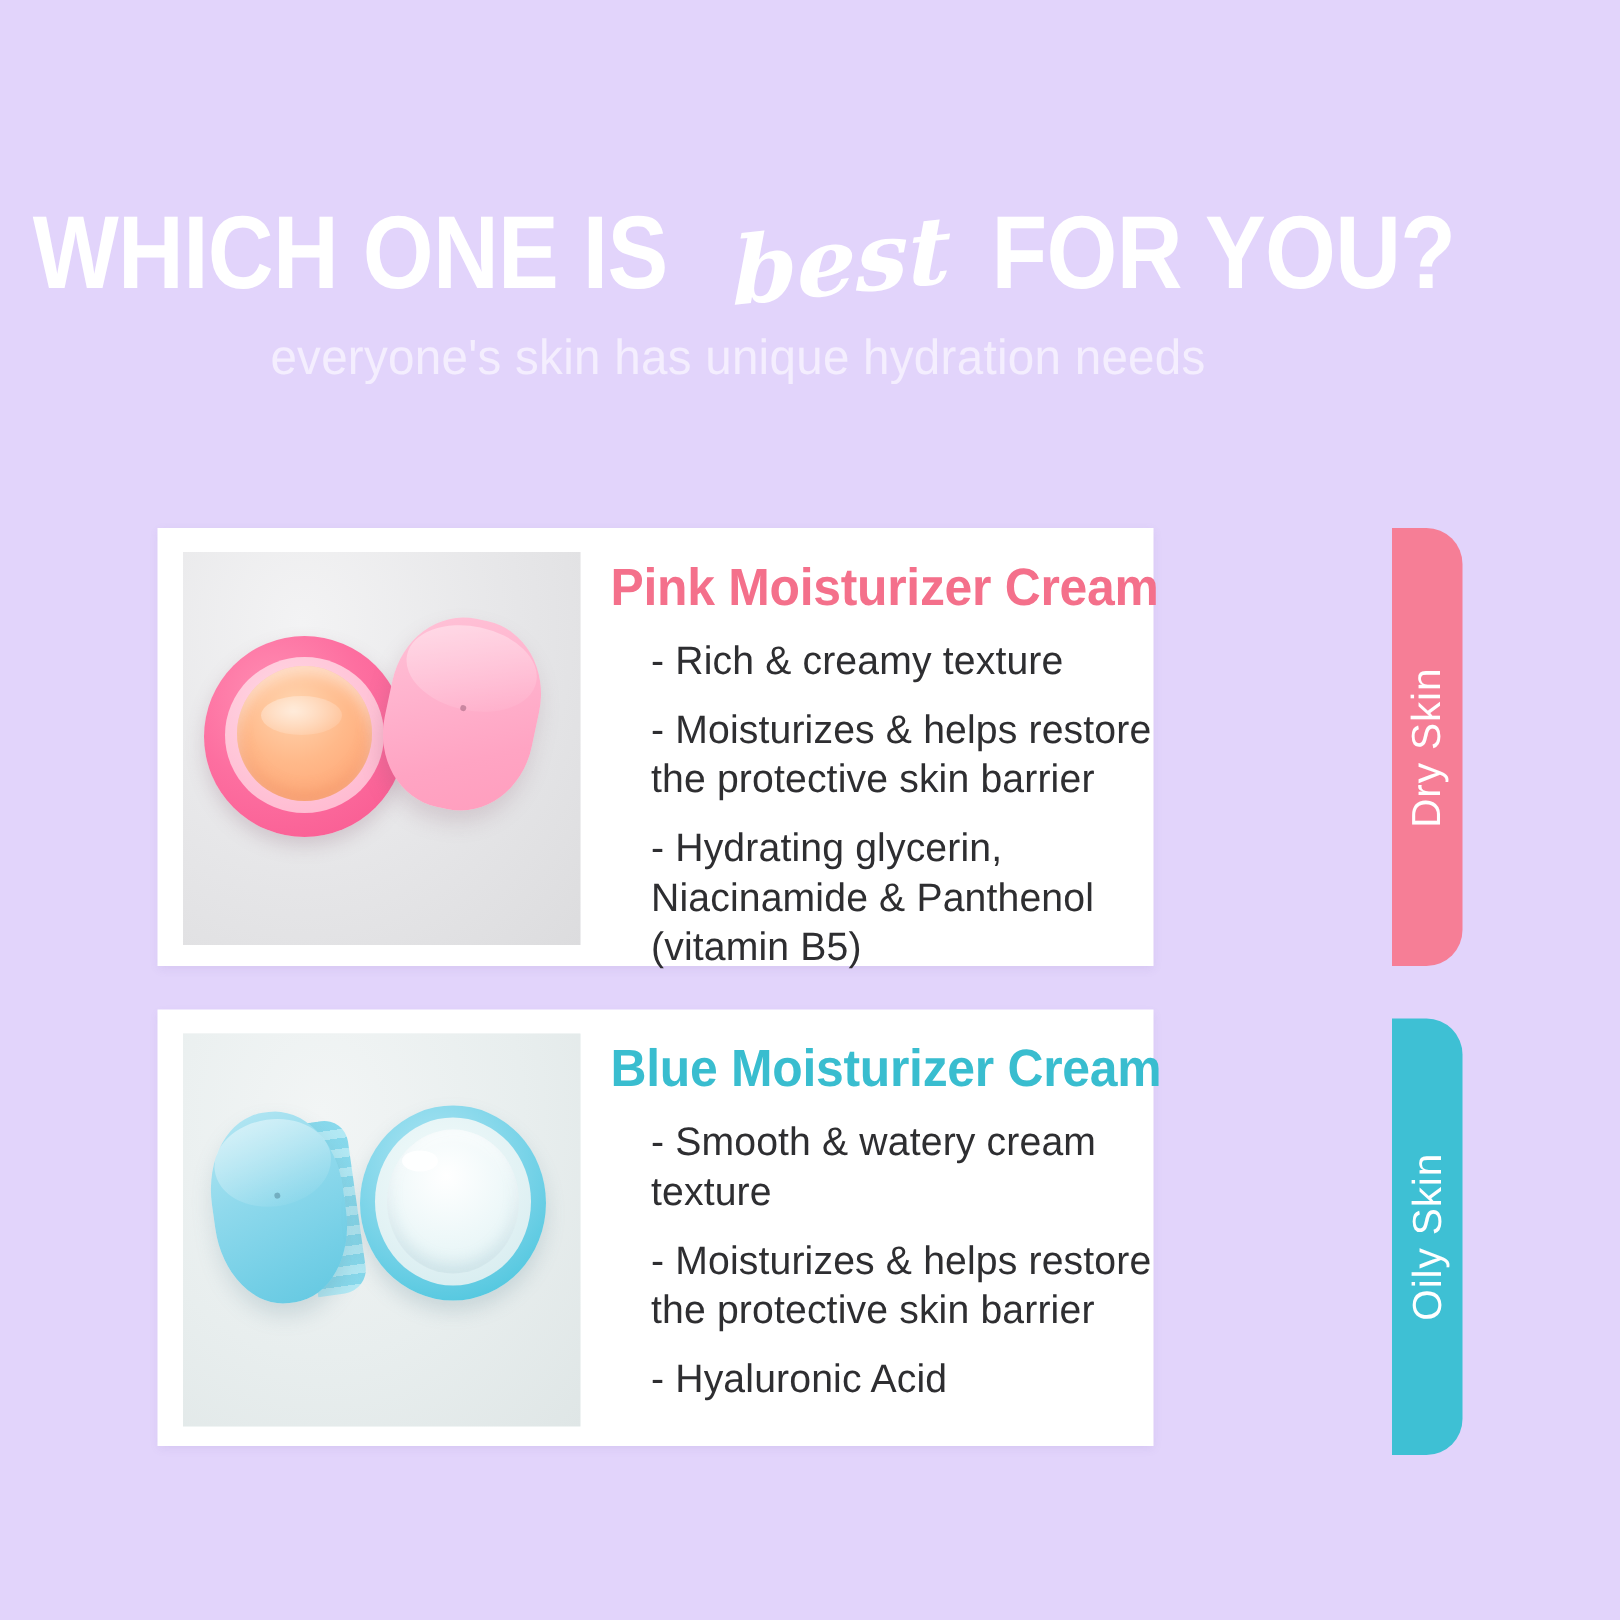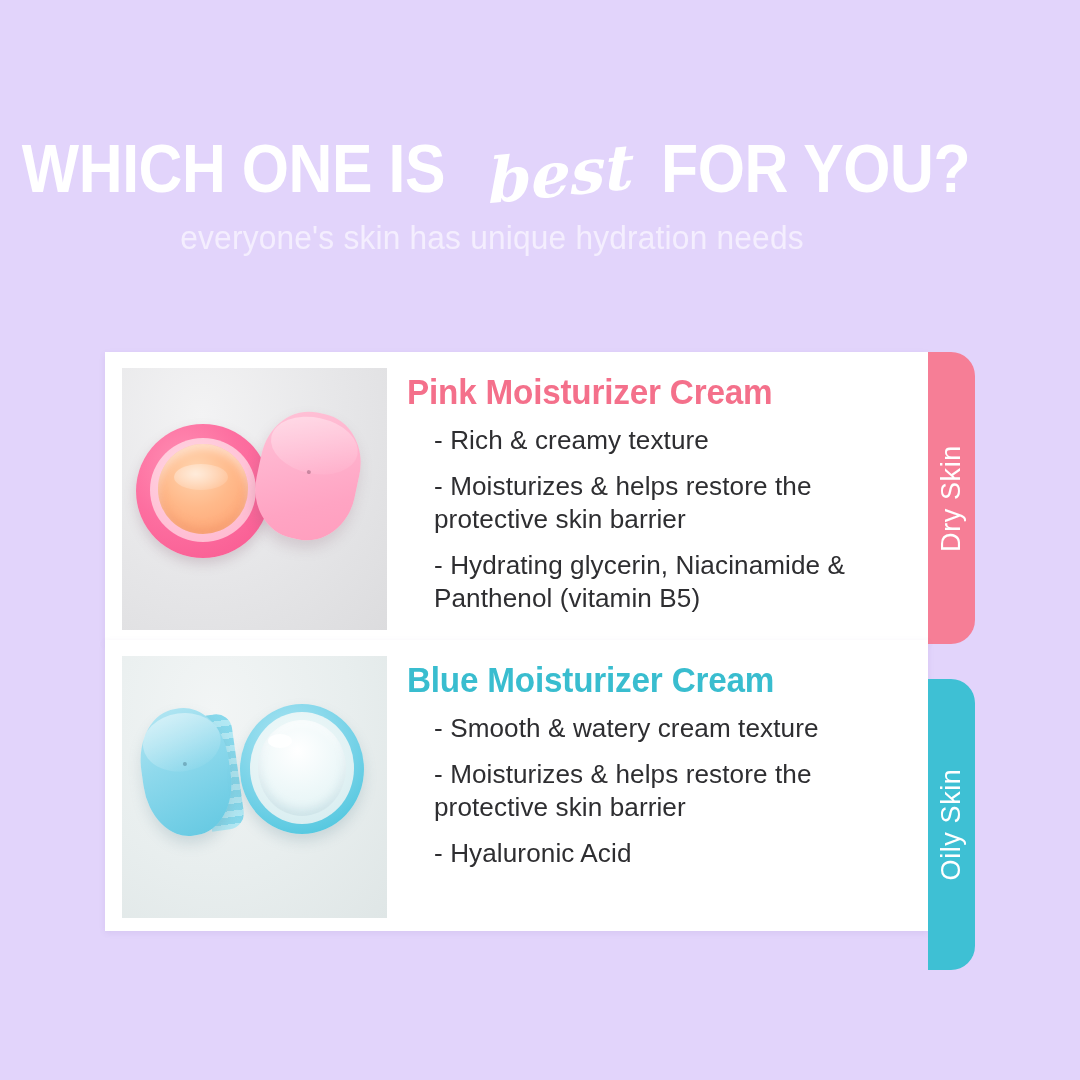--- a/index.html
+++ b/index.html
@@ -73,29 +73,29 @@
     line-height: 40px;
     color: #f4eefe;
     letter-spacing: 0.2px;
     transform: scaleX(0.96);
   }
 
   
   .card {
     position: absolute;
     left: 105px;
-    width: 823px;
+    width: 664px;
     background: #ffffff;
     display: flex;
     align-items: flex-start;
     box-shadow: 0 2px 6px rgba(120, 90, 170, 0.10);
   }
 
   .card--pink { top: 352px;  height: 292px; }
-  .card--blue { top: 640px;  height: 291px; justify-content: flex-end; }
+  .card--blue { top: 673px;  height: 291px; }
 
   .thumb {
     position: relative;
     margin: 16px 0 12px 17px;
     width: 265px;
     height: 262px;
     flex: 0 0 265px;
     overflow: hidden;
     background: #e8e8ea;
   }

